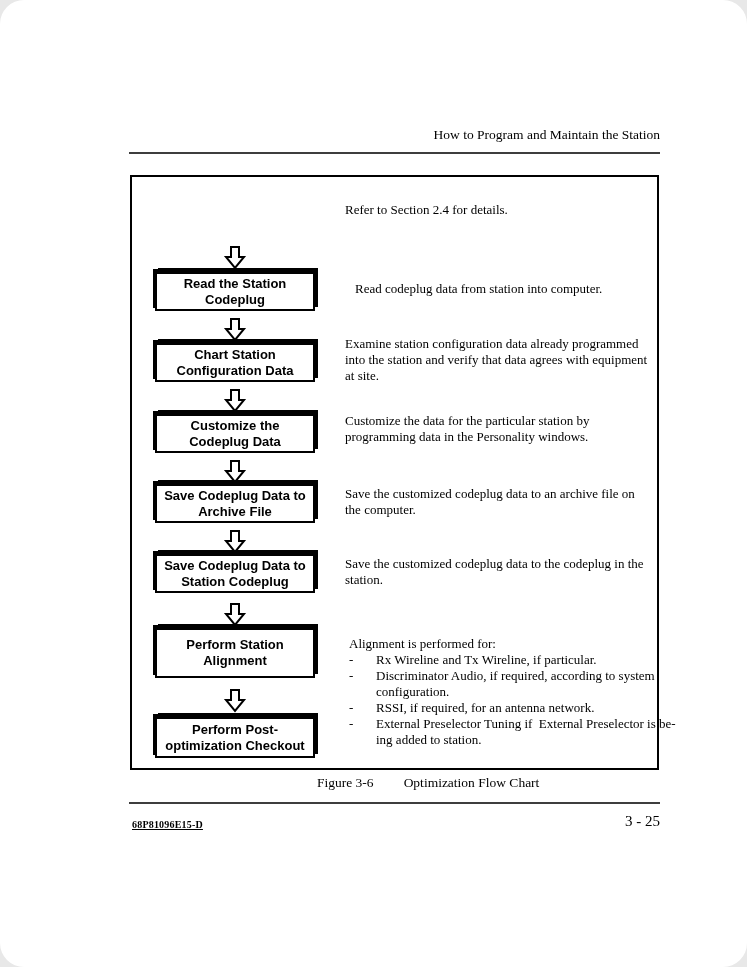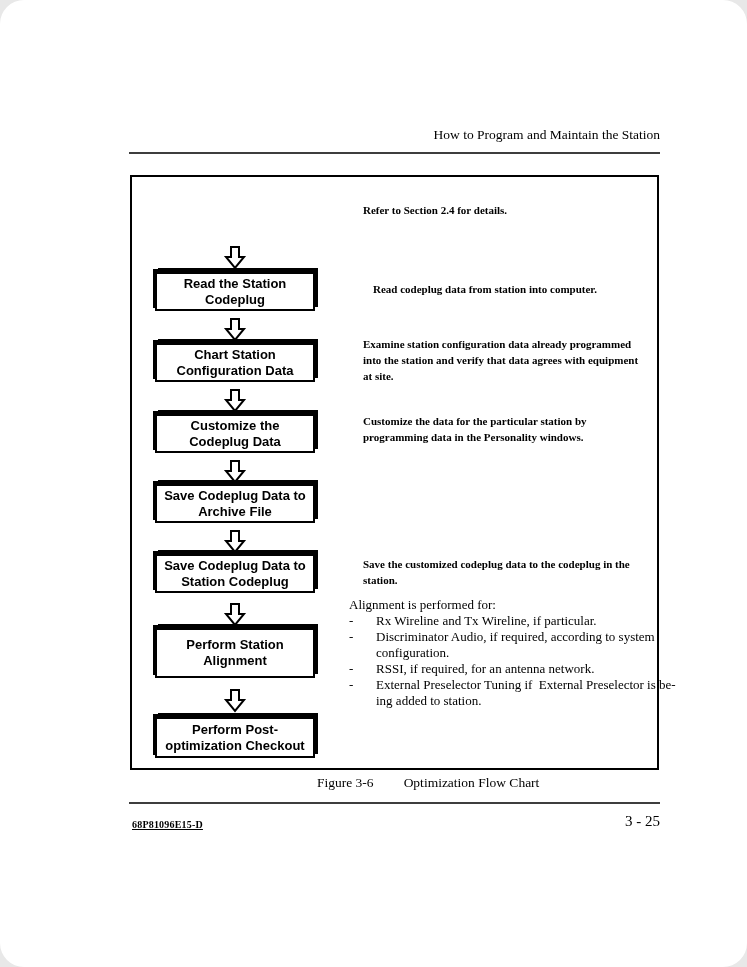--- a/index.html
+++ b/index.html
@@ -34,29 +34,29 @@
     text-align:center;
     font-family:"Liberation Sans", sans-serif;
     font-weight:bold; font-size:13px; line-height:16px;
     white-space:pre-line;
     z-index:2;
   }
   .arrow{
     position:absolute; left:223px; width:24px; height:24px; z-index:1;
   }
   .desc{
-    position:absolute; left:363px; width:312px;
-    font-size:11px; line-height:16px;
-    white-space:pre; z-index:1;font-weight:bold;
+    position:absolute; left:345px; width:312px;
+    font-size:13px; line-height:16px;
+    white-space:pre; z-index:1;
   }
   .align-block{
     position:absolute; left:349px; top:597px; width:312px;
     font-size:13px; line-height:16px;
   }
-  .align-intro{white-space:pre;}
+  .align-intro{white-space:pre;margin-top:39px;}
   .align-list{margin-top:0;}
   .align-item{display:flex;}
   .align-marker{width:27px; flex:0 0 27px;}
   .align-text{white-space:pre;}
   .caption{
     position:absolute; left:317px; top:775px; font-size:13.5px; line-height:16px;
   }
   .caption .gap{display:inline-block; width:30px;}
   .doc-number{
     position:absolute; left:132px; top:819px;
@@ -96,20 +96,22 @@
     <polygon points="8,1 16,1 16,11 21,11 12,22 3,11 8,11" fill="#ffffff" stroke="#000000" stroke-width="2" stroke-linejoin="miter"></polygon>
   </svg>
 
   <div class="desc" style="top:202px;">Refer to Section 2.4 for details.</div>
   <div class="desc" style="top:281px;margin-left:10px;">Read codeplug data from station into computer.</div>
   <div class="desc" style="top:336px;">Examine station configuration data already programmed
 into the station and verify that data agrees with equipment
 at site.</div>
   <div class="desc" style="top:413px;">Customize the data for the particular station by
 programming data in the Personality windows.</div>
+  <div class="desc" style="top:486px;">Save the customized codeplug data to an archive file on
+the computer.</div>
   <div class="desc" style="top:556px;">Save the customized codeplug data to the codeplug in the
 station.</div>
 
   <div class="align-block">
     <div class="align-intro">Alignment is performed for:</div>
     <div class="align-list">
       <div class="align-item">
         <span class="align-marker">-</span>
         <span class="align-text">Rx Wireline and Tx Wireline, if particular.</span>
       </div>

